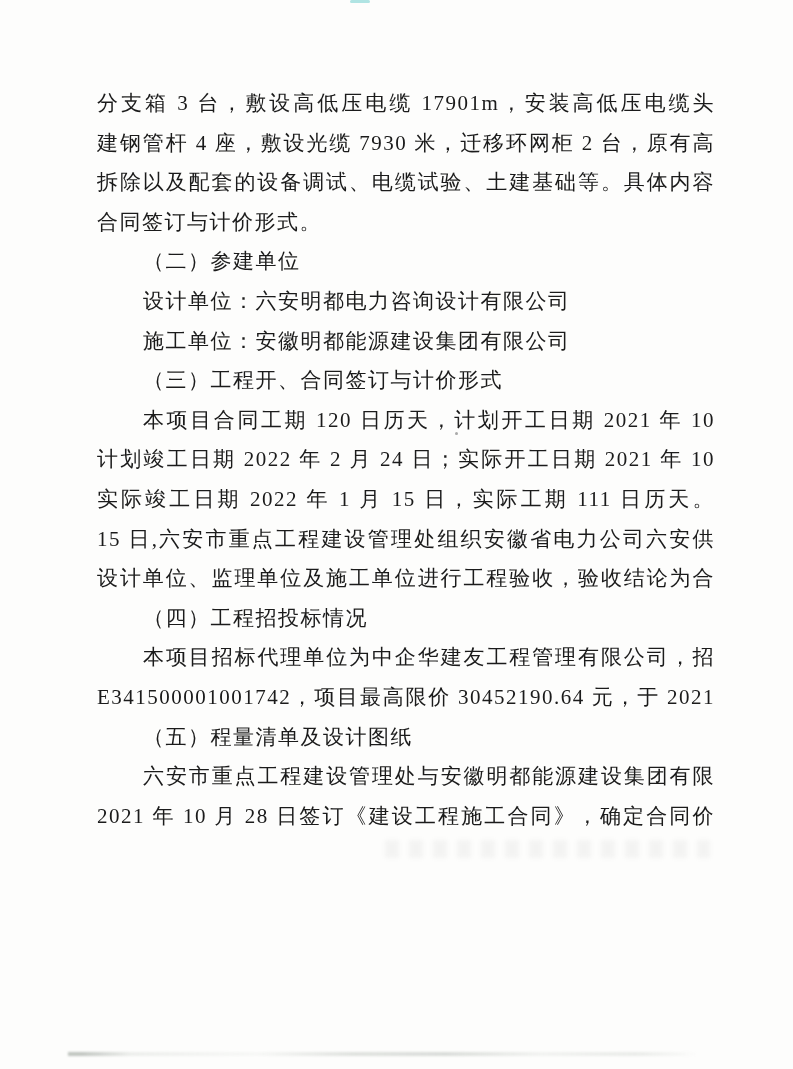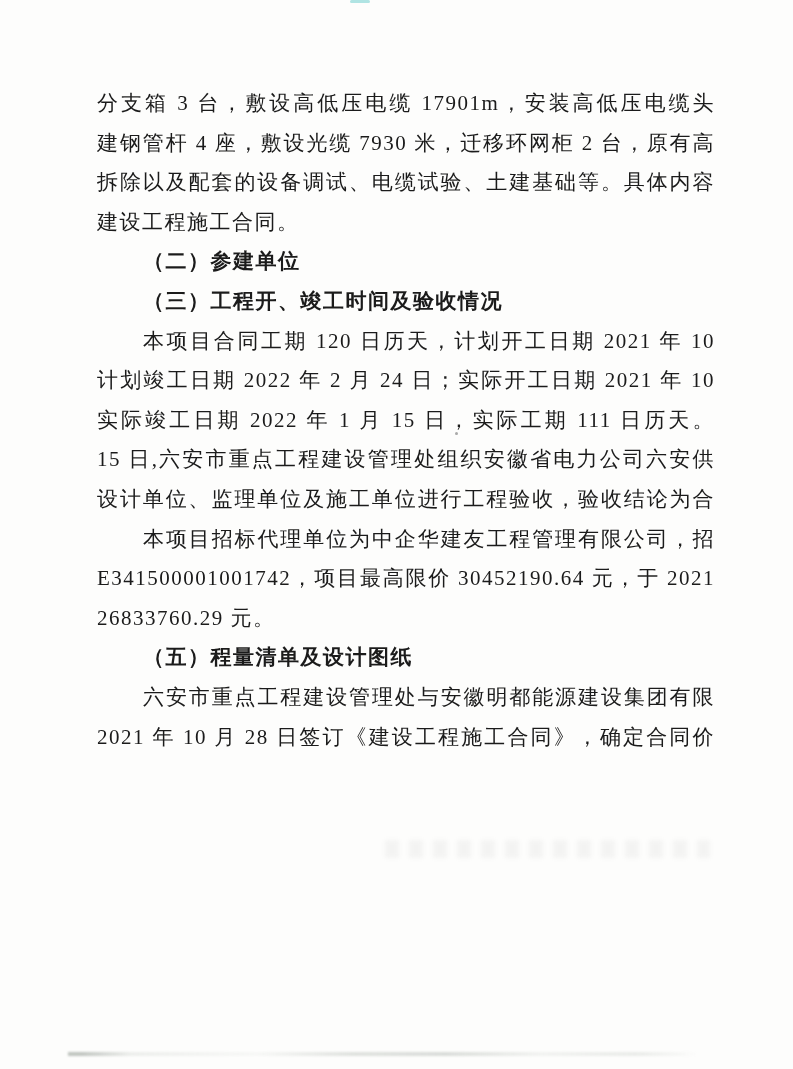--- a/index.html
+++ b/index.html
@@ -32,21 +32,21 @@
     text-align: left;
   }
   .doc-line.justify {
     text-align: justify;
     text-align-last: justify;
   }
   .doc-line.indent {
     padding-left: 46px;
   }
   .doc-line.heading {
-    font-weight: 700;
+    font-weight: 400;
   }
   
   .ghost-text {
     position: absolute;
     left: 385px;
     top: 840px;
     width: 325px;
     height: 18px;
     background: repeating-linear-gradient(
       90deg,
@@ -99,31 +99,33 @@
 </head>
 <body>
 
 <div class="page">
   <div class="top-speck"></div>
 
   <div class="textblock">
     <div class="doc-line justify">分支箱 3 台，敷设高低压电缆 17901m，安装高低压电缆头 190 套，新</div>
     <div class="doc-line justify">建钢管杆 4 座，敷设光缆 7930 米，迁移环网柜 2 台，原有高低压杆线</div>
     <div class="doc-line justify">拆除以及配套的设备调试、电缆试验、土建基础等。具体内容详见工</div>
-    <div class="doc-line">建设工程施工合同。</div>
+    <div class="doc-line">合同签订与计价形式。</div>
     <div class="doc-line indent heading">（二）参建单位</div>
-    <div class="doc-line indent heading">（三）工程开、竣工时间及验收情况</div>
+    <div class="doc-line indent">设计单位：六安明都电力咨询设计有限公司</div>
+    <div class="doc-line indent">施工单位：安徽明都能源建设集团有限公司</div>
+    <div class="doc-line indent heading">（三）工程开、合同签订与计价形式</div>
     <div class="doc-line indent justify">本项目合同工期 120 日历天，计划开工日期 2021 年 10 月 28 日，</div>
     <div class="doc-line justify">计划竣工日期 2022 年 2 月 24 日；实际开工日期 2021 年 10 月 28 日，</div>
     <div class="doc-line justify">实际竣工日期 2022 年 1 月 15 日，实际工期 111 日历天。2022 年 1 月</div>
     <div class="doc-line justify">15 日,六安市重点工程建设管理处组织安徽省电力公司六安供电公司、</div>
     <div class="doc-line justify">设计单位、监理单位及施工单位进行工程验收，验收结论为合格工程。</div>
+    <div class="doc-line indent heading">（四）工程招投标情况</div>
     <div class="doc-line indent justify">本项目招标代理单位为中企华建友工程管理有限公司，招标编号</div>
     <div class="doc-line justify">E341500001001742，项目最高限价 30452190.64 元，于 2021 年 8 月 6</div>
-    <div class="doc-line">26833760.29 元。</div>
     <div class="doc-line indent heading">（五）程量清单及设计图纸</div>
     <div class="doc-line indent justify">六安市重点工程建设管理处与安徽明都能源建设集团有限公司于</div>
     <div class="doc-line justify">2021 年 10 月 28 日签订《建设工程施工合同》，确定合同价款</div>
   </div>
 
   <div class="noise-dot"></div>
   <div class="ghost-text"></div>
   <div class="bottom-smudge"></div>
 </div>
 

